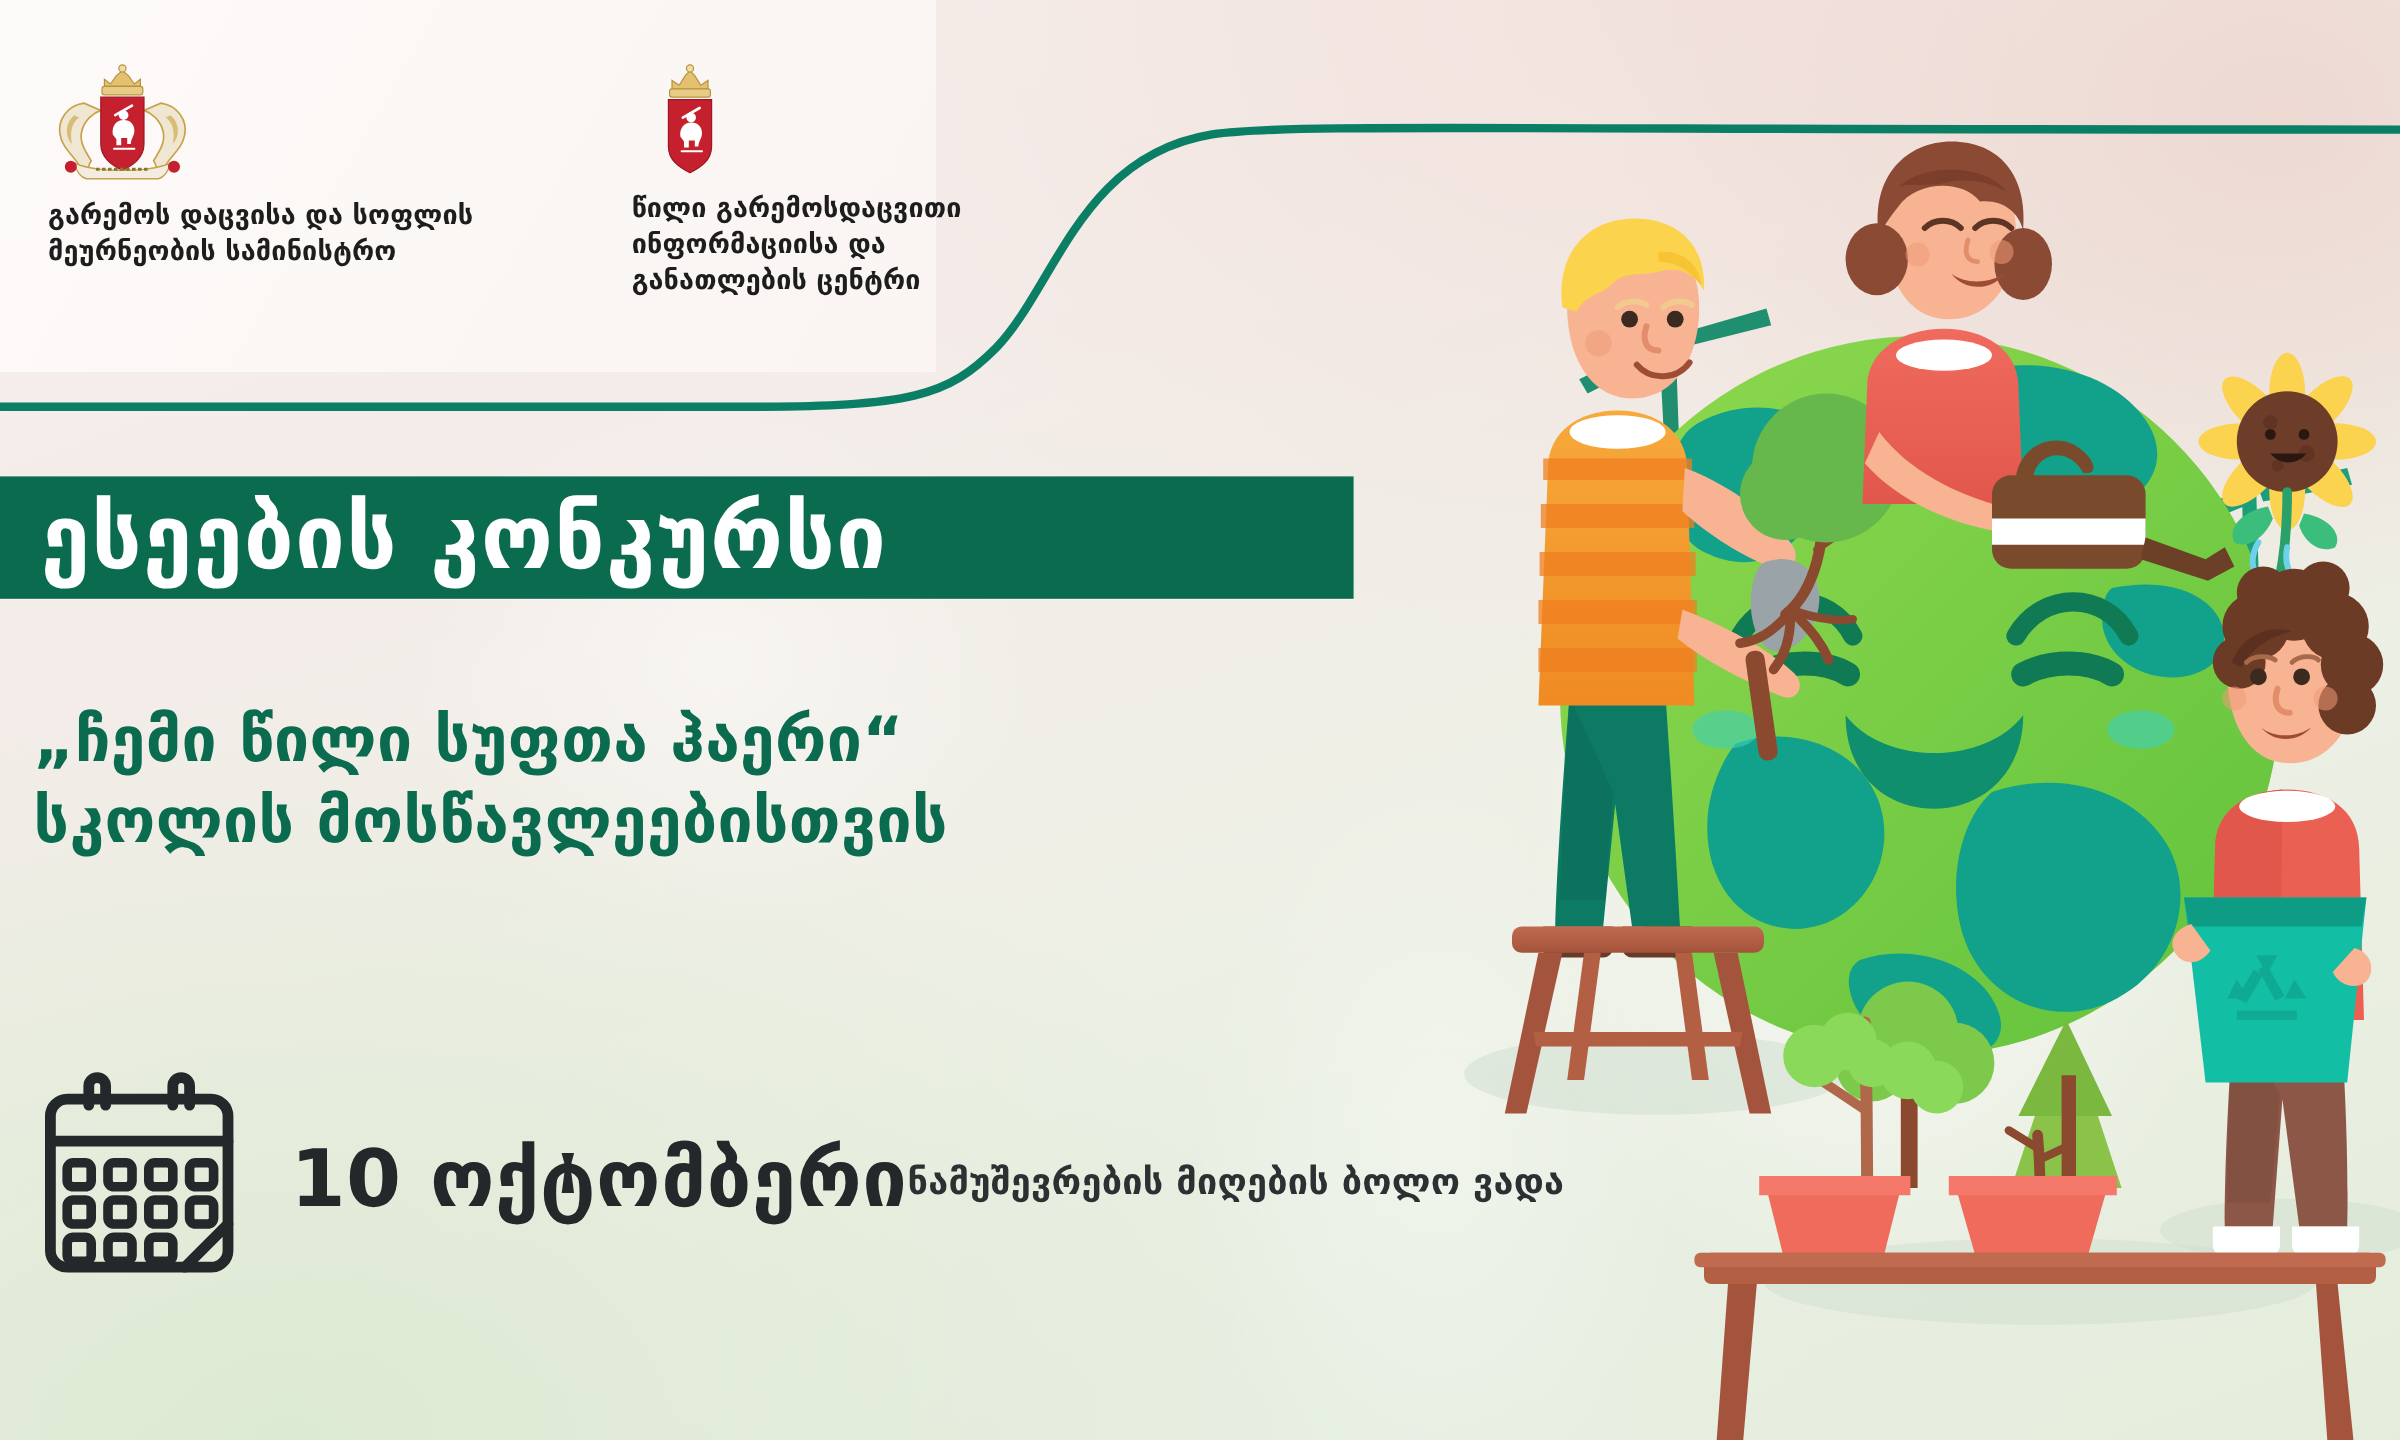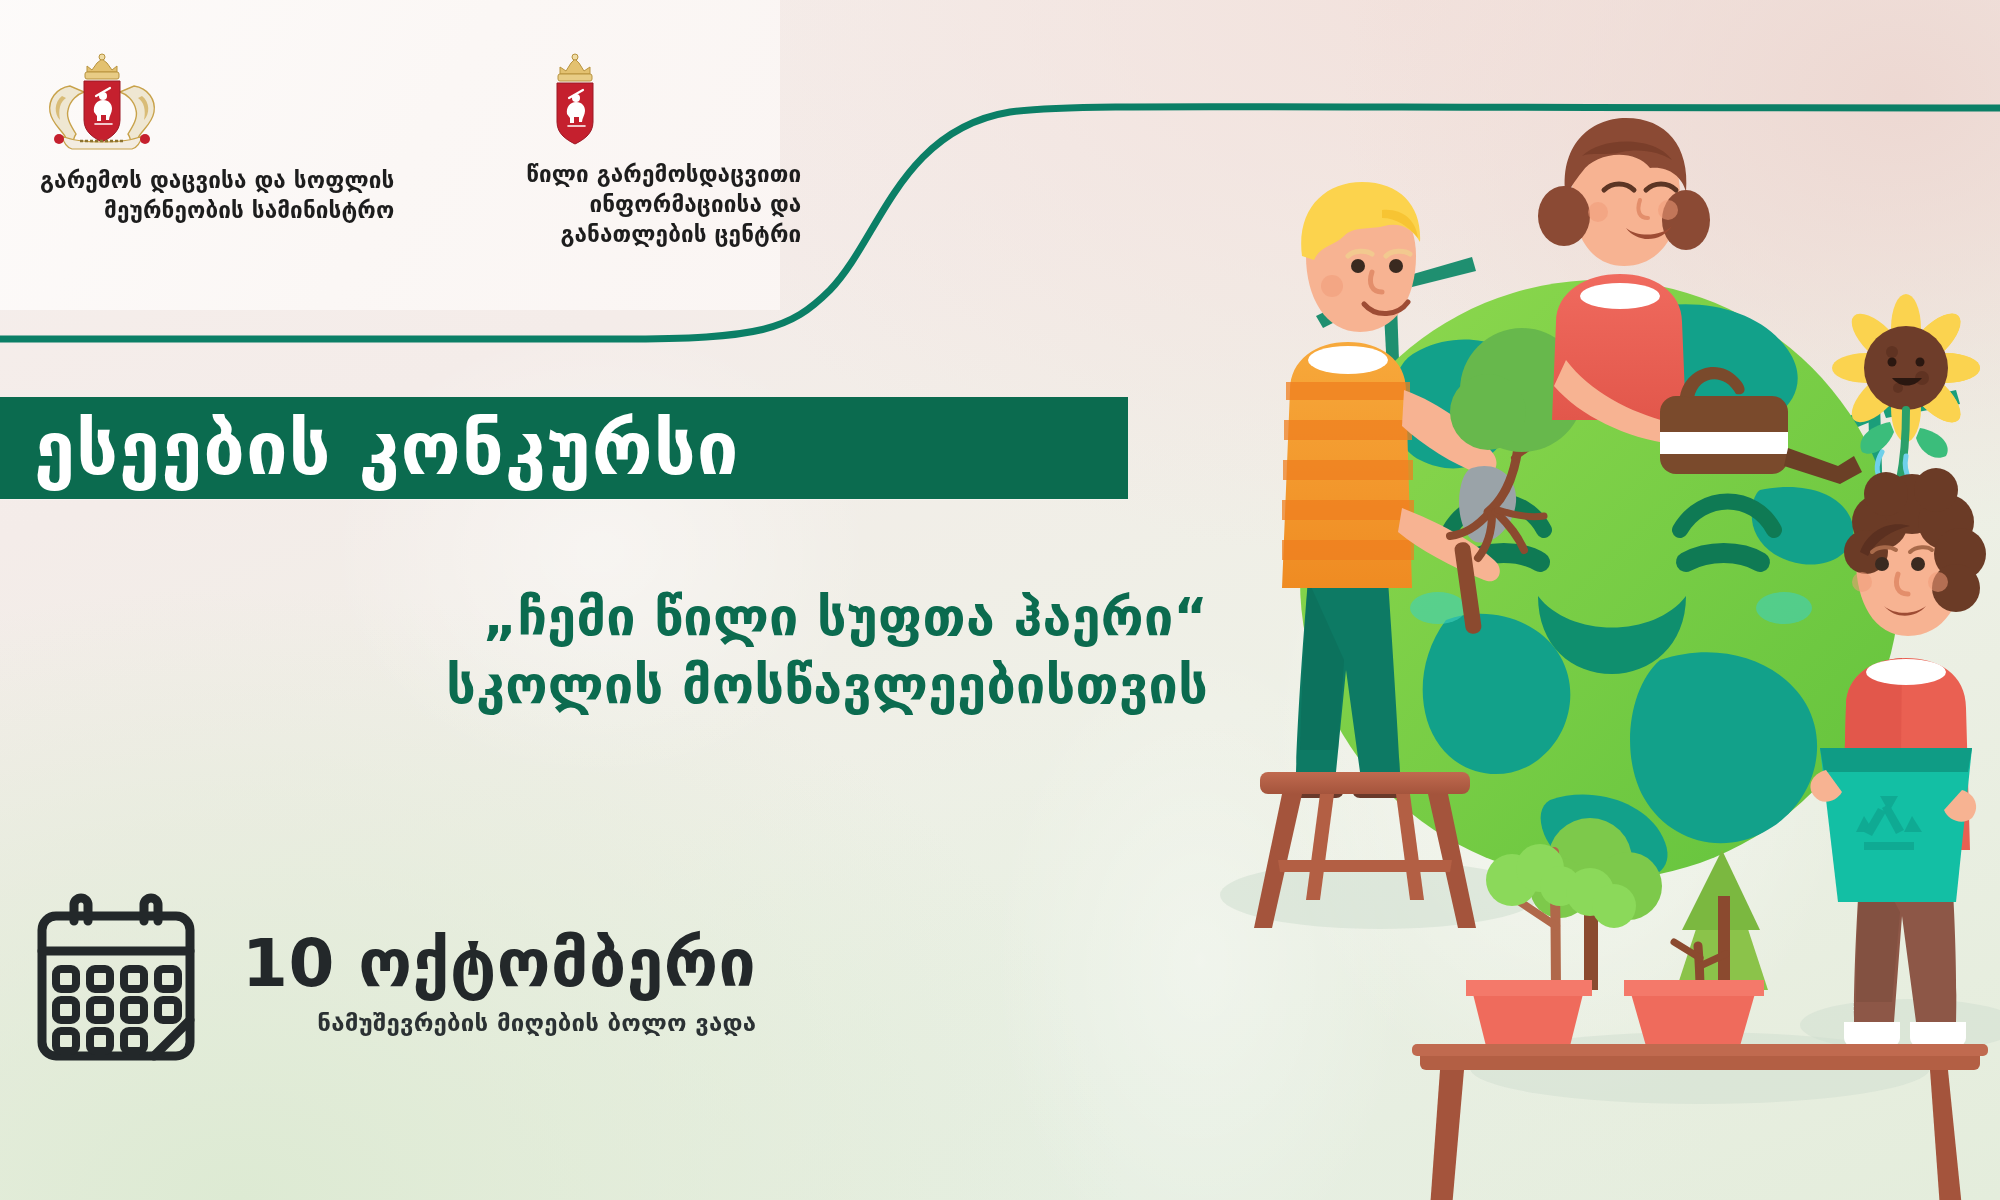--- a/index.html
+++ b/index.html
@@ -2,21 +2,21 @@
 <html><head>
 <meta charset="utf-8">
 <style>
   html,body{margin:0;padding:0;}
   body{
     width:2000px;height:1200px;overflow:hidden;
     font-family:"DejaVu Sans", sans-serif;
     background:#f2ece9;
   }
   #poster{
-    position:relative;width:2000px;height:1200px;overflow:hidden;text-align:right;
+    position:relative;width:2000px;height:1200px;overflow:hidden;
   }
 
   
   .bg-base{
     position:absolute;inset:0;
     background:
       radial-gradient(ellipse 900px 700px at 95% 8%,   #edd8d2 0%, rgba(237,216,210,0) 62%),
       radial-gradient(ellipse 1100px 800px at 70% 0%,  #f2e2dd 0%, rgba(242,226,221,0) 70%),
       radial-gradient(ellipse 1300px 900px at 12% 100%, #ddead3 0%, rgba(221,234,211,0) 68%),
       radial-gradient(ellipse 900px 700px at 55% 100%, #e6efe2 0%, rgba(230,239,226,0) 70%),
@@ -66,28 +66,28 @@
     position:absolute;left:28px;top:584px;width:1180px;
     color:#0b6b4f;font-family:"DejaVu Sans", sans-serif;
     font-size:52px;font-weight:700;line-height:1.30;letter-spacing:.3px;
   }
   .subtitle .l1{display:block;}
   .subtitle .l2{display:block;}
 
   
   .date-block{position:absolute;left:30px;top:893px;display:flex;align-items:center;gap:40px;}
   .cal-icon{flex:0 0 auto;}
-  .date-text{display:flex;flex-direction:column;}
+  .date-text{display:flex;flex-direction:row;}
   .date-main{
     font-family:"DejaVu Sans", sans-serif;
     font-size:66px;font-weight:700;color:#23282a;line-height:1.05;letter-spacing:.5px;
   }
   .date-sub{
     font-family:"DejaVu Sans", sans-serif;
-    font-size:24px;font-weight:700;color:#2b3133;margin-top:10px;letter-spacing:.2px;
+    font-size:30px;font-weight:700;color:#2b3133;margin-top:20px;letter-spacing:.2px;
   }
 
   
   .illustration{position:absolute;left:1120px;top:60px;width:880px;height:1140px;}
 </style>
 </head>
 <body>
 
 <div id="poster">
 

